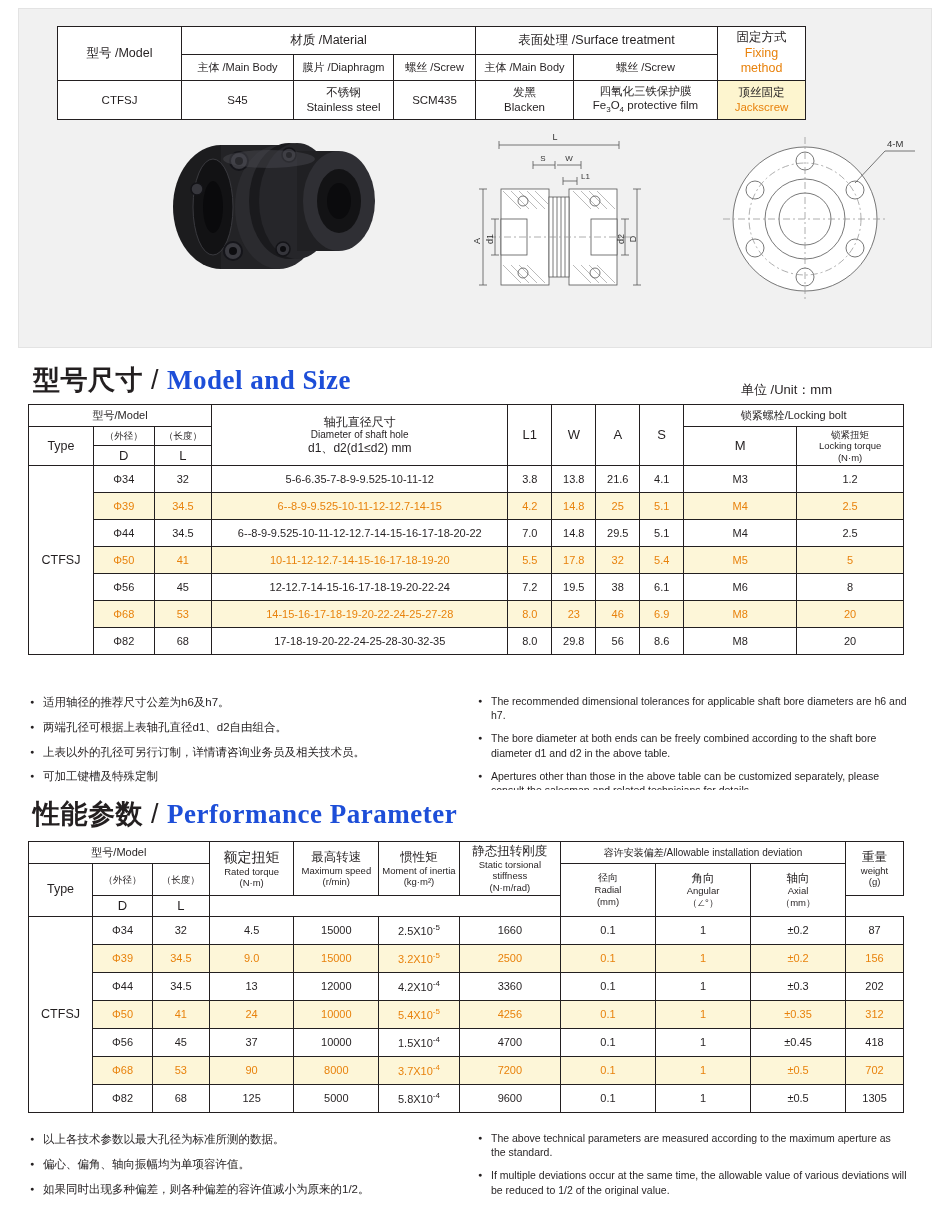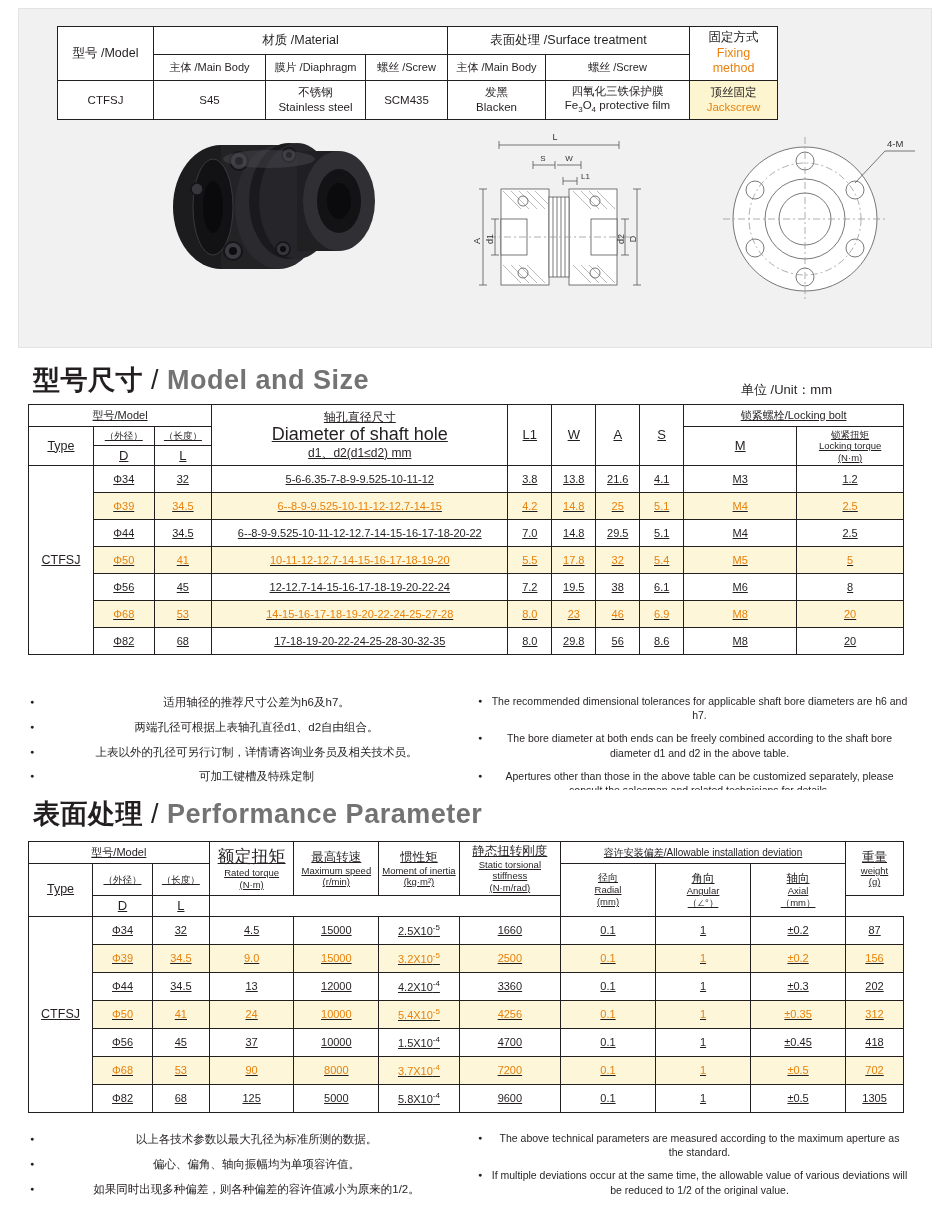--- a/index.html
+++ b/index.html
@@ -52,51 +52,51 @@
 
   
   .section-head {
     position: absolute;
     font-size: 27px;
     font-weight: bold;
     letter-spacing: 0.5px;
   }
   .section-head .cn { color: #231f20; }
   .section-head .slash { color: #231f20; font-weight: normal; }
-  .section-head .en { color: #737373; }
+  .section-head .en { color: #1d4ed8; font-family: Liberation Serif, serif; }
   .unit-note {
     position: absolute;
     font-size: 13px;
     color: #231f20;
   }
 
   
   table.dt {
     border-collapse: collapse;
     font-size: 11px;
     width: 100%;
   }
   table.dt td, table.dt th {
     border: 1px solid #231f20;
     text-align: center;
     vertical-align: middle;
     padding: 2px 3px;
     font-weight: normal;
     line-height: 1.2;
   }
-  .tbl-wrap { position: absolute; text-decoration: underline; }
+  .tbl-wrap { position: absolute; }
   .r-alt td { background: #fdf6d8; color: #e8820c; }
   .left-pad { text-align: left; padding-left: 6px; }
   .ftr-note {
     position: absolute;
     font-size: 11.5px;
     line-height: 1.55;
   }
   .ftr-en { font-size: 10.5px; line-height: 1.35; }
-  ul.notes { list-style: none; margin: 0; padding: 0; text-align: center; }
+  ul.notes { list-style: none; margin: 0; padding: 0; }
   ul.notes li { position: relative; padding-left: 13px; margin-bottom: 7px; }
   ul.notes li:before {
     content: "\25CF";
     position: absolute; left: 0; top: 0;
     font-size: 7px; line-height: 16px;
   }
   ul.notes.en li { margin-bottom: 9px; }
   ul.notes.en li:before { line-height: 14px; }
   .clip-fade { overflow: hidden; }
   sub { font-size: 8px; }
@@ -105,21 +105,21 @@
 </head>
 <body>
 
 <div class="page">
 
   <div class="top-panel">
 
     <table class="mat">
       <tbody>
           <tr>
-        <td class="hdr bold" rowspan="2" style="width:96px;">型号 /Model</td>
+        <td class="hdr bold" rowspan="2" style="width:124px;">型号 /Model</td>
         <td class="hdr bold" colspan="3">材质 /Material</td>
         <td class="hdr bold" colspan="2">表面处理 /Surface treatment</td>
         <td class="hdr bold yellowcell" rowspan="2" style="width:88px;">
           <div>固定方式</div>
           <div class="orange">Fixing method</div>
         </td>
       </tr>
       <tr>
         <td class="sub" style="width:112px;">主体 /Main Body</td>
         <td class="sub" style="width:100px;">膜片 /Diaphragm</td>
@@ -305,21 +305,21 @@
           <col style="width:42px">
           <col style="width:42px">
         <col style="width:108px">
           <col style="width:102px">
       </colgroup>
       <tbody>
           <tr>
         <td colspan="3" style="height:22px">型号/Model</td>
         <td rowspan="3">
           <div style="font-size:12px">轴孔直径尺寸</div>
-          <div style="font-size:18px">Diameter of shaft hole</div>
+          <div style="font-size:10px">Diameter of shaft hole</div>
           <div style="font-size:12px">d1、d2(d1≤d2) mm</div>
         </td>
         <td rowspan="3" style="font-size:13px">L1</td>
         <td rowspan="3" style="font-size:13px">W</td>
         <td rowspan="3" style="font-size:13px">A</td>
         <td rowspan="3" style="font-size:13px">S</td>
         <td colspan="2">锁紧螺栓/Locking bolt</td>
       </tr>
       <tr>
         <td rowspan="2" style="font-size:12.5px">Type</td>
@@ -429,21 +429,21 @@
   </div>
   <div class="ftr-note ftr-en clip-fade" style="left:478px; top:694px; width:430px; height:96px;">
     <ul class="notes en">
       <li>The recommended dimensional tolerances for applicable shaft bore diameters are h6 and h7.</li>
       <li>The bore diameter at both ends can be freely combined according to the shaft bore diameter d1 and d2 in the above table.</li>
       <li>Apertures other than those in the above table can be customized separately, please consult the salesman and related technicians for details.</li>
     </ul>
   </div>
 
   <div class="section-head" style="left:33px; top:796px;">
-    <span class="cn">表面处理</span>
+    <span class="cn">性能参数</span>
     <span class="slash">/</span>
     <span class="en">Performance Parameter</span>
   </div>
 
   <div class="tbl-wrap" style="left:28px; top:841px; width:876px;">
     <table class="dt">
       <colgroup>
         <col style="width:62px">
           <col style="width:58px">
           <col style="width:55px">
@@ -453,21 +453,21 @@
           <col style="width:98px">
         <col style="width:92px">
           <col style="width:92px">
           <col style="width:92px">
         <col style="width:56px">
       </colgroup>
       <tbody>
           <tr>
         <td colspan="3" style="height:22px">型号/Model</td>
         <td rowspan="2">
-          <div style="font-size:17px">额定扭矩</div>
+          <div style="font-size:14px">额定扭矩</div>
           <div class="small9">Rated torque</div>
           <div class="small9">(N·m)</div>
         </td>
         <td rowspan="2">
           <div style="font-size:12.5px">最高转速</div>
           <div class="small9">Maximum speed</div>
           <div class="small9">(r/min)</div>
         </td>
         <td rowspan="2">
           <div style="font-size:12.5px">惯性矩</div>

